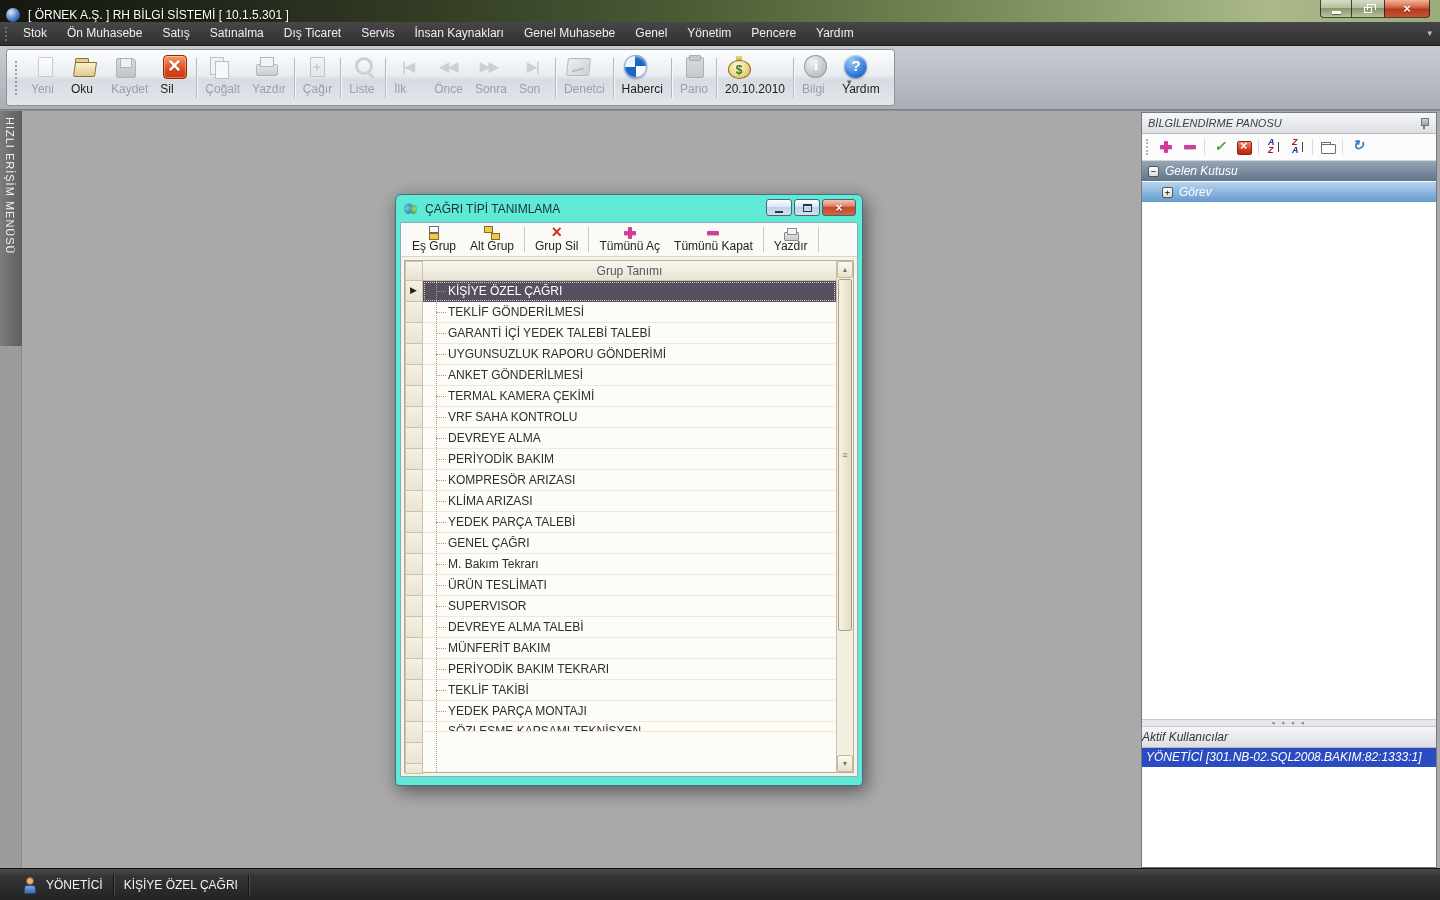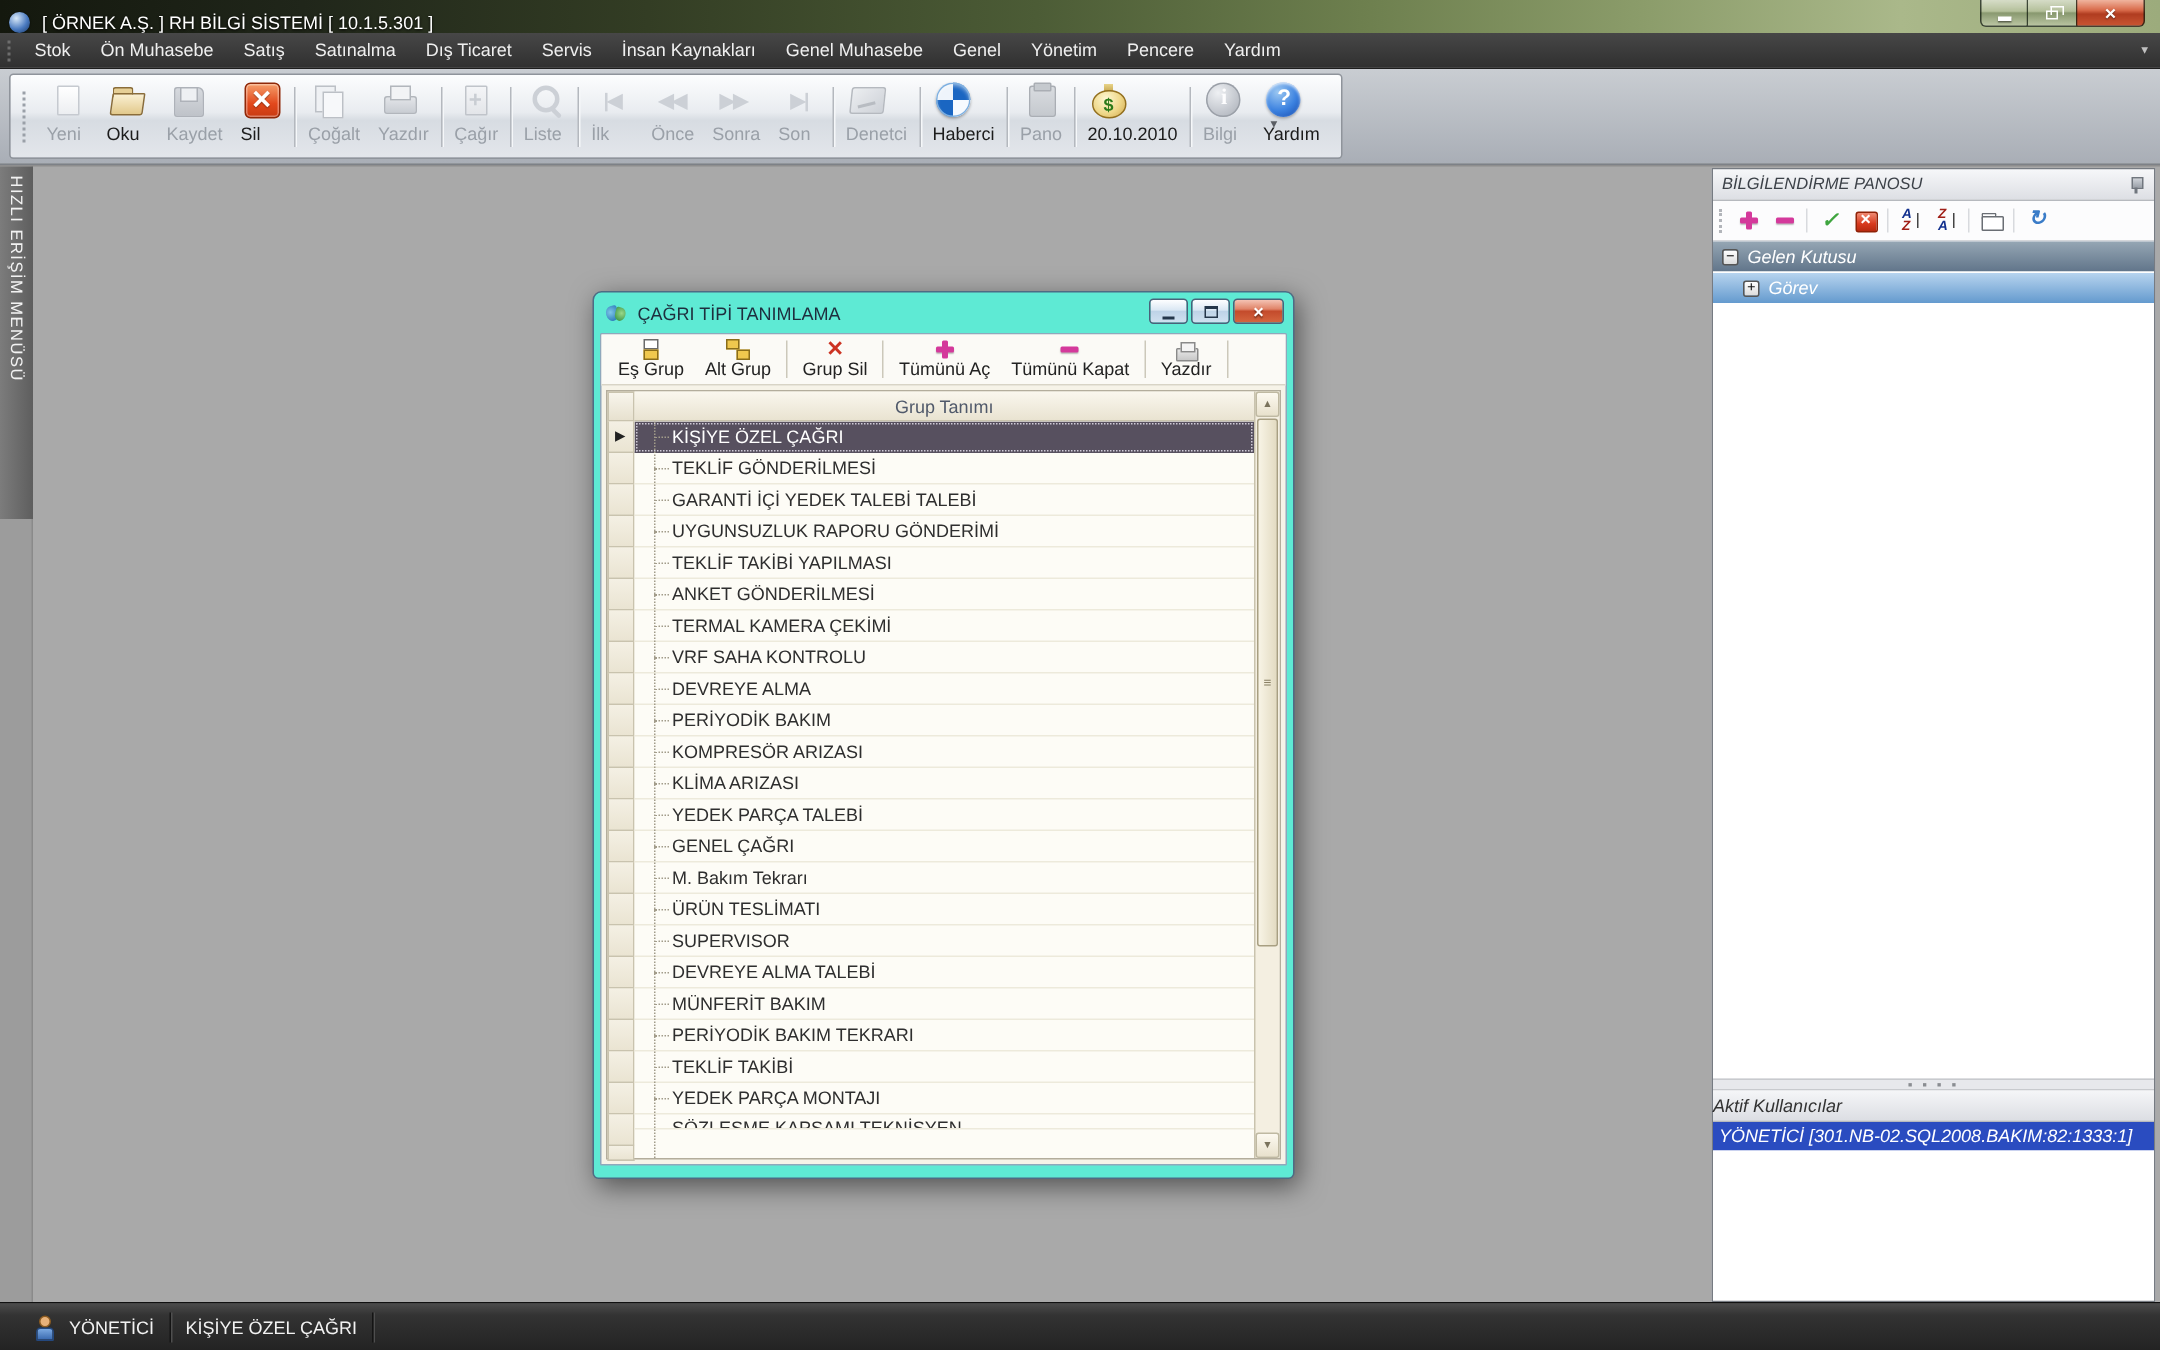--- a/index.html
+++ b/index.html
@@ -406,24 +406,20 @@
                 <div class="row">
                   <span class="stub"></span>
                   <span class="row-label">GARANTİ İÇİ YEDEK TALEBİ TALEBİ</span>
                 </div>
                 <div class="row">
                   <span class="stub"></span>
                   <span class="row-label">UYGUNSUZLUK RAPORU GÖNDERİMİ</span>
                 </div>
                 <div class="row">
                   <span class="stub"></span>
-                  <span class="row-label">TEKLİF TAKİBİ YAPILMASI</span>
-                </div>
-                <div class="row">
-                  <span class="stub"></span>
                   <span class="row-label">ANKET GÖNDERİLMESİ</span>
                 </div>
                 <div class="row">
                   <span class="stub"></span>
                   <span class="row-label">TERMAL KAMERA ÇEKİMİ</span>
                 </div>
                 <div class="row">
                   <span class="stub"></span>
                   <span class="row-label">VRF SAHA KONTROLU</span>
                 </div>

